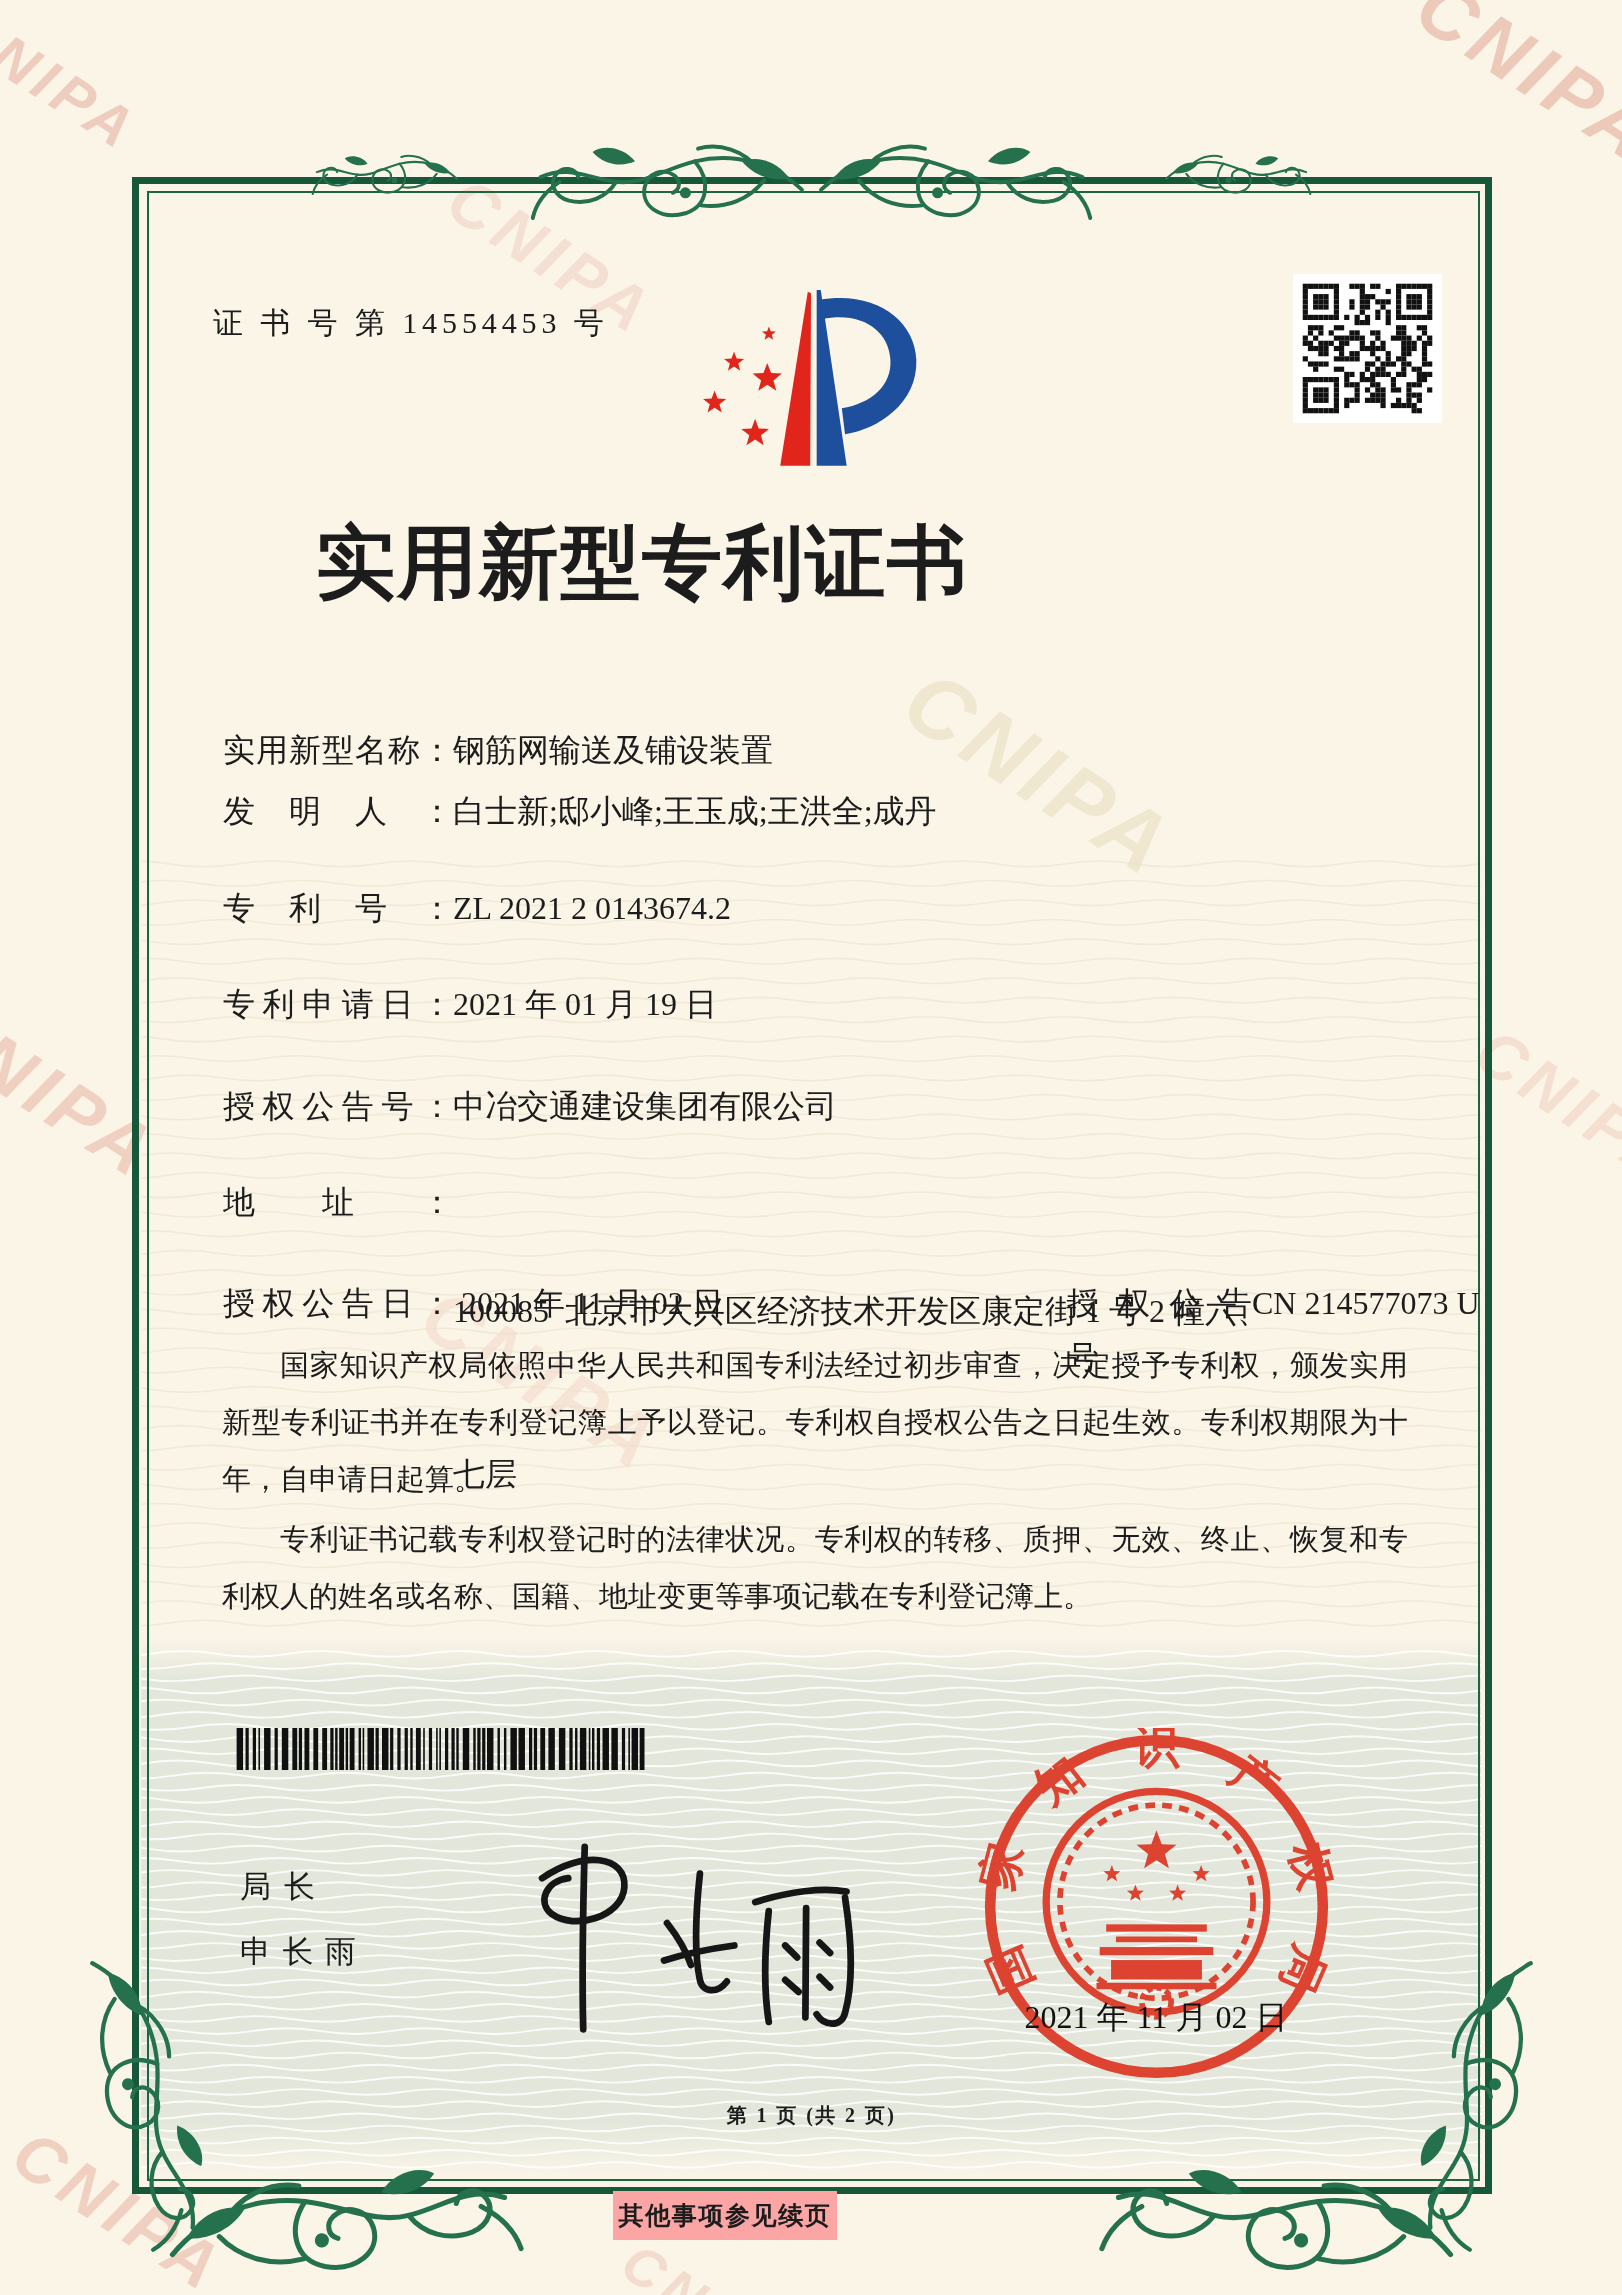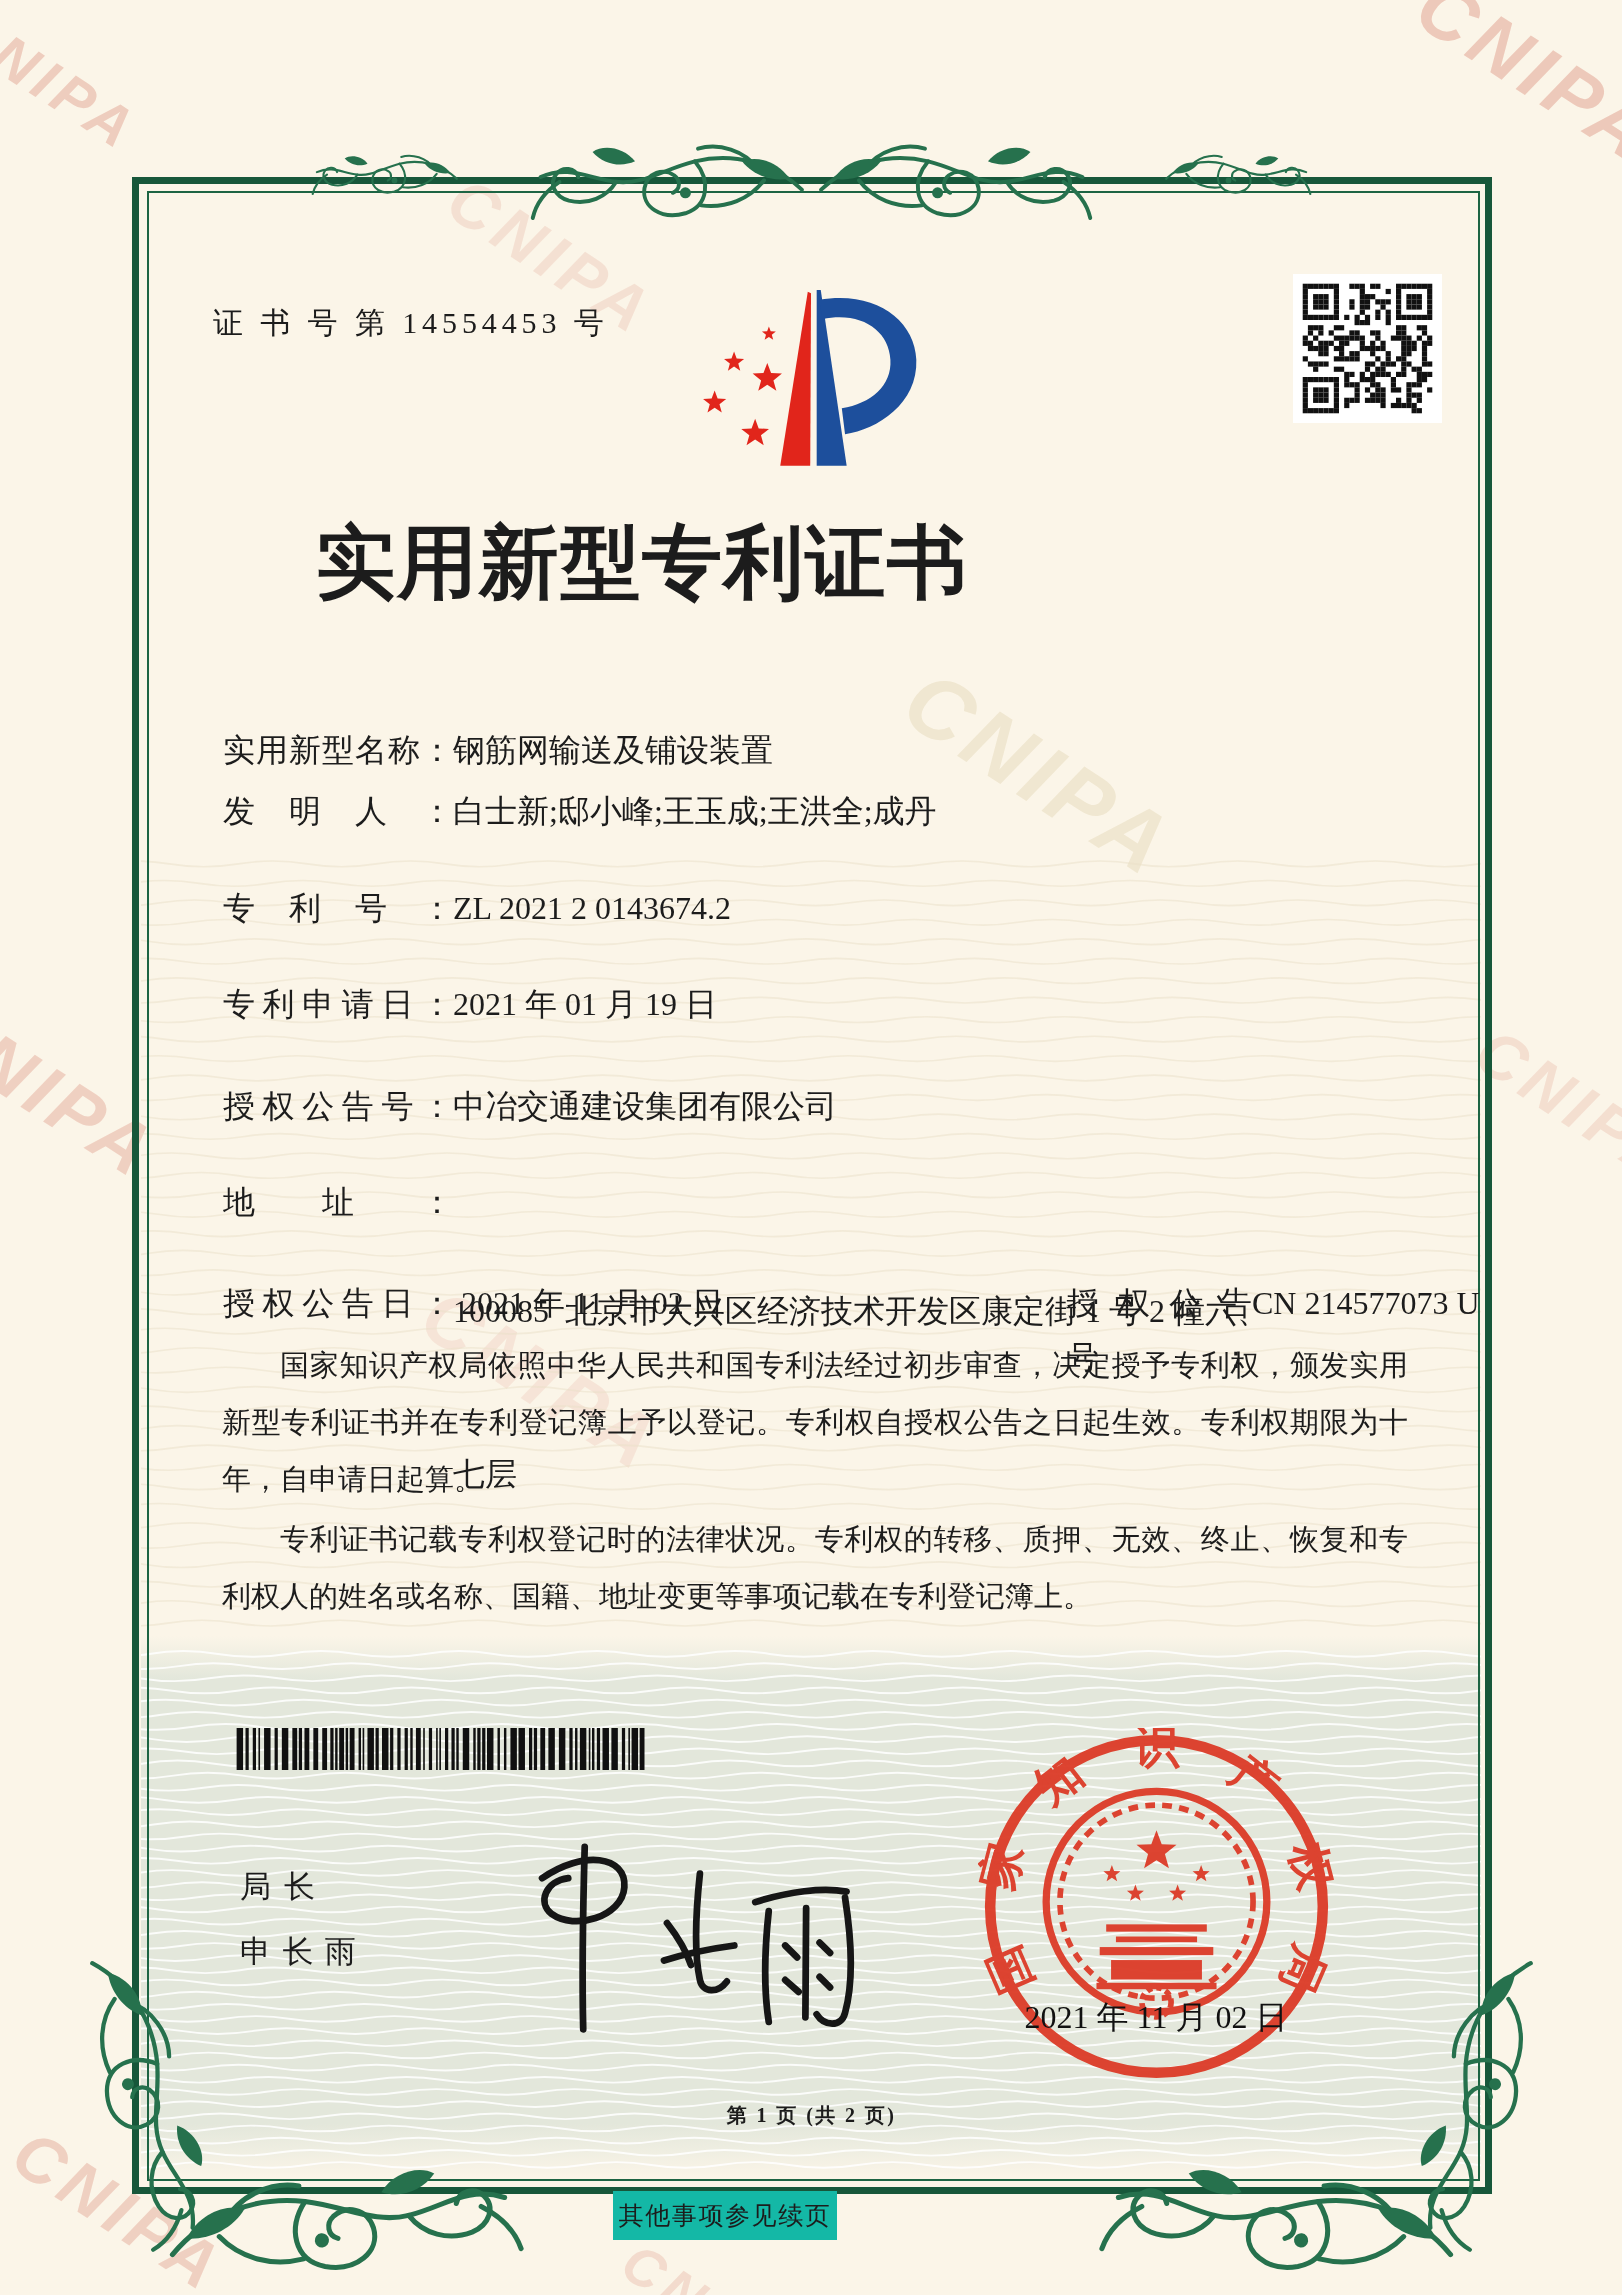--- a/index.html
+++ b/index.html
@@ -63,22 +63,22 @@
   
   .barcode{left:234px; top:1728px; z-index:3;}
   .sig-title{left:240px; top:1866px; font-size:31px; letter-spacing:13px;
              font-family:"Liberation Sans","DejaVu Sans",sans-serif; font-weight:500; z-index:3;}
   .sig-name{left:240px; top:1931px; font-size:31px; letter-spacing:11.4px;
             font-family:"Liberation Sans","DejaVu Sans",sans-serif; font-weight:400; z-index:3;}
   .signature{left:471px; top:1824px; z-index:4;}
   .seal{left:978px; top:1728px; z-index:4; opacity:.95;}
   .seal-date{left:1002px; top:1996px; width:308px; text-align:center; font-size:32px; z-index:5; color:#111;}
   .page-num{left:0; top:2102px; width:1623px; text-align:center; font-size:20px; letter-spacing:2.4px; z-index:3;font-weight:bold;}
-  .foot-strip{left:613px; top:2191px; width:224px; height:49px; background:#14b8a6; z-index:3;
-              display:flex; align-items:center; justify-content:center;}
+  .foot-strip{left:613px; top:2191px; width:224px; height:49px; background:#fca5a5; z-index:3;
+              display:flex; align-items:center; justify-content:center;font-weight:bold;}
   .foot-note{font-size:25px; letter-spacing:1.6px;}
 </style>
 </head>
 <body>
 
 <div class="page">
 
   <div class="wm wm-pink wm1">CNIPA</div>
   <div class="wm wm-pink wm2">CNIPA</div>
   <div class="wm wm-pink wm3">CNIPA</div>

